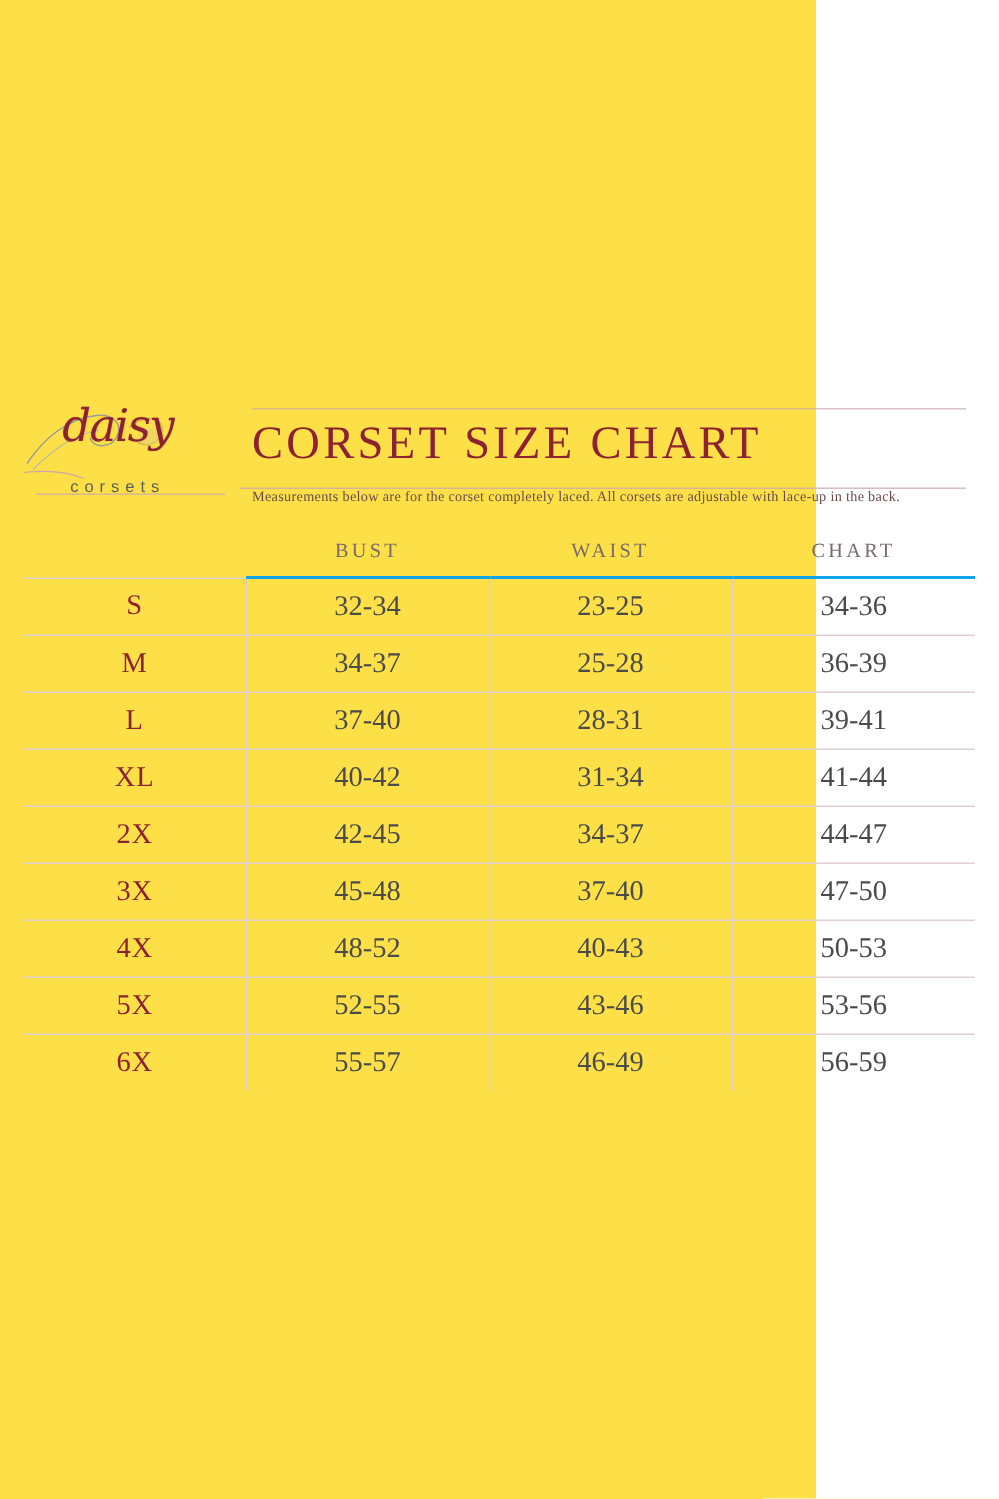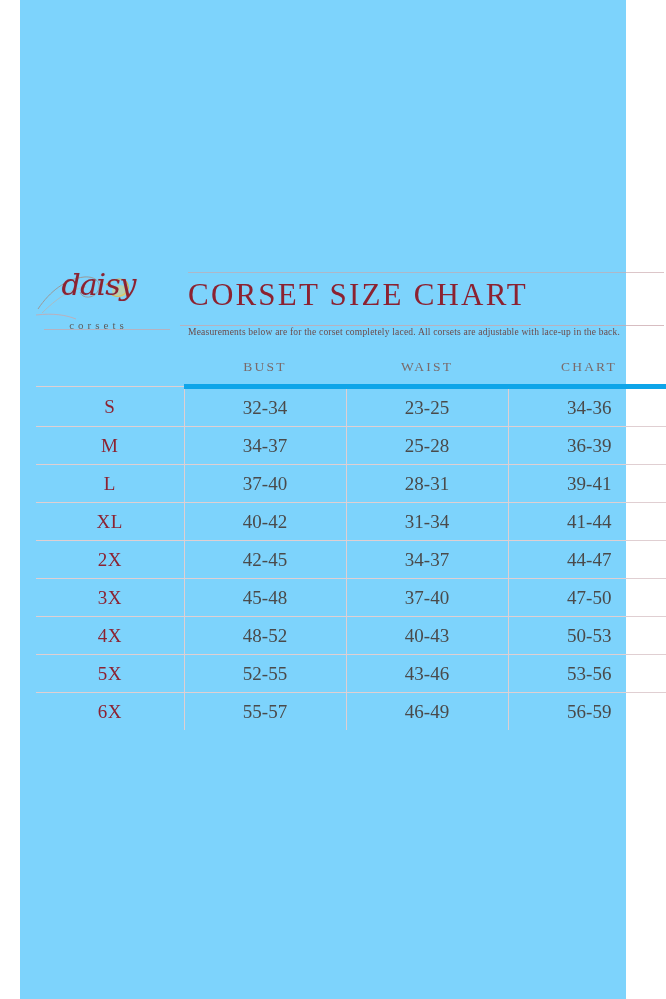--- a/index.html
+++ b/index.html
@@ -10,24 +10,23 @@
   body {
     width: 666px;
     height: 999px;
     font-family: "Liberation Serif", serif;
     color: #4a4a4a;
     overflow: hidden;
   }
 
   .page {
     position: relative;
-    width: 606px;
+    width: 544px;
     height: 999px;
-    background: #7dd3fc;
-    margin-left: 20px;
+    background: #fde047;
   }
 
   
   .chart-wrap {
     position: absolute;
     left: 8px;
     top: 255px;
     width: 650px;
   }
 
@@ -61,21 +60,21 @@
     top: 6px;
     width: 125px;
     height: 60px;
     pointer-events: none;
   }
   .logo-word {
     position: absolute;
     left: 0;
     right: 0;
     top: 60px;
-    font-family: Liberation Serif, serif;
+    font-family: Liberation Sans, sans-serif;
     font-size: 11px;
     letter-spacing: 4px;
     color: #5c5c5c;
     text-transform: lowercase;
   }
 
   .title-block {
     position: absolute;
     left: 152px;
     top: 0;
@@ -145,21 +144,21 @@
     font-weight: normal;
   }
   table.size-chart thead th {
     height: 32px;
     font-size: 13.5px;
     letter-spacing: 2.2px;
     color: #7a6a6a;
     border-top: none;
     border-left: none;
     border-right: none;
-    border-bottom: 5px solid #0ea5e9;
+    border-bottom: 2px solid #0ea5e9;
   }
   table.size-chart thead th.blank-head {
     border: none;
   }
   table.size-chart tbody td {
     height: 35px;
     font-size: 19px;
     color: #4a4a4a;
   }
   table.size-chart tbody td.size-cell {

